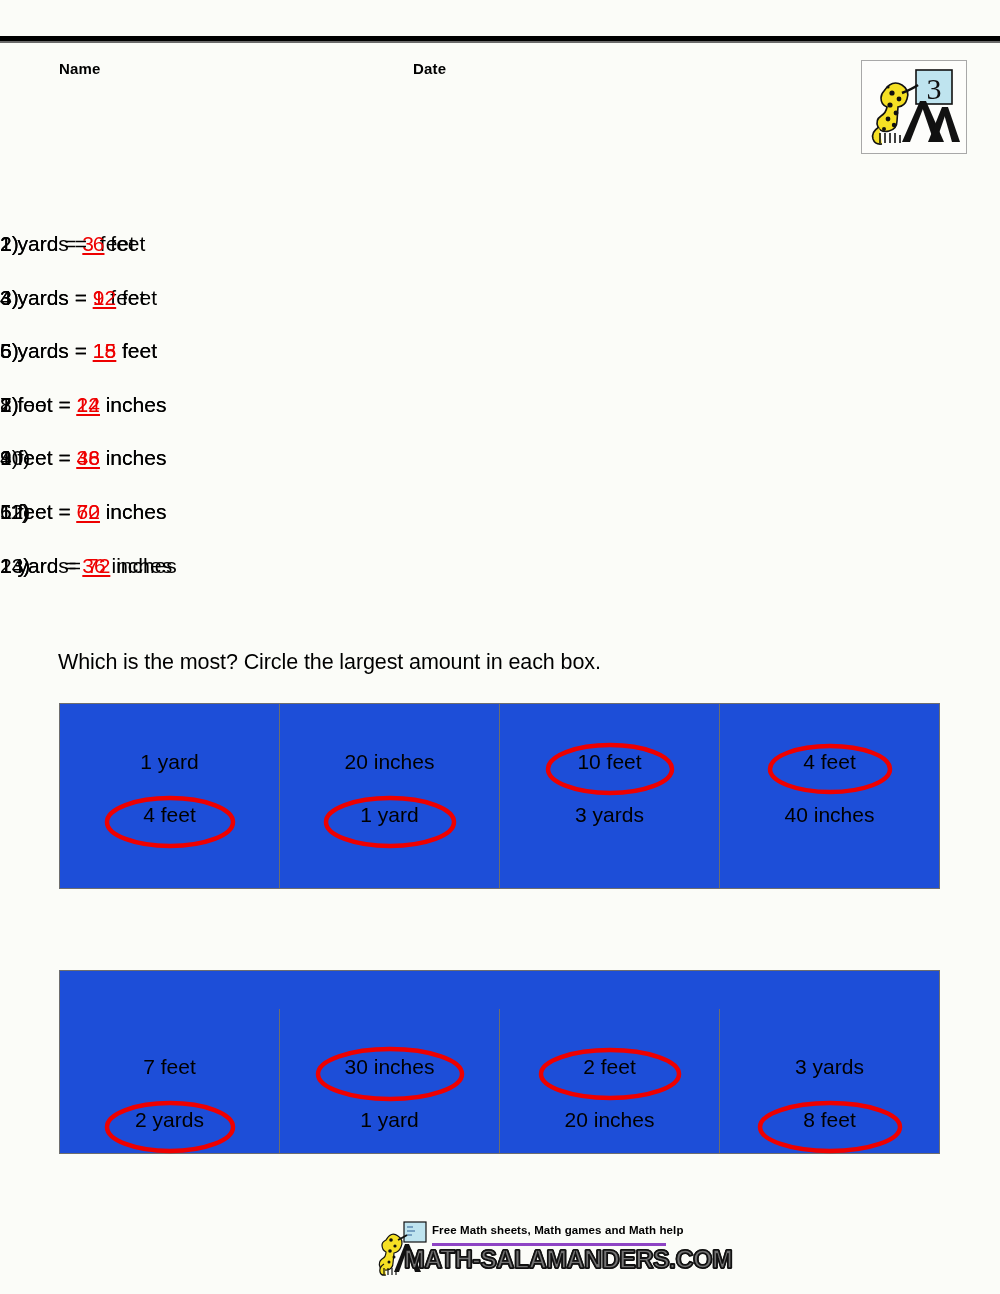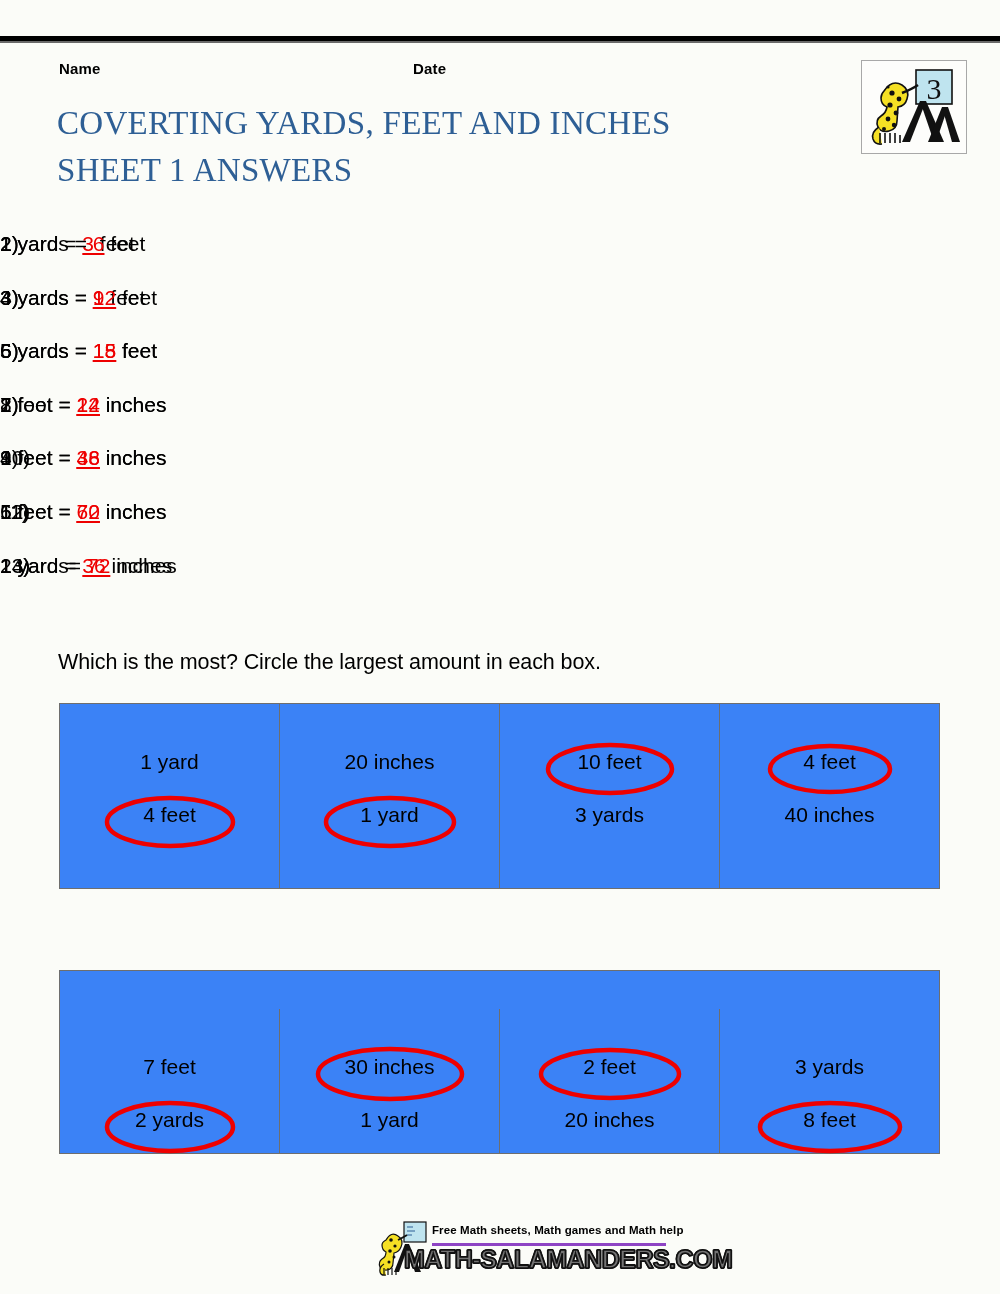--- a/index.html
+++ b/index.html
@@ -127,21 +127,21 @@
   #instr-least { top: 918px; }
 
   
   .boxtable {
     position: absolute;
     left: 59px;
     width: 881px;
     display: flex;
     border: 1px solid #6e6e6e;
     box-sizing: border-box;
-    background: #3b82f6;
+    background: #1d4ed8;
   }
   #table-most  { top: 703px; height: 186px; }
   #table-least { top: 970px; height: 184px; align-items: flex-end; }
 
   .boxcell {
     flex: 1 1 0;
     border-right: 1px solid #6e6e6e;
     box-sizing: border-box;
     position: relative;
     padding-top: 38px;
@@ -224,24 +224,20 @@
 </head>
 <body>
 
 <div class="page">
 
   <div class="top-rule"></div>
 
   <div class="name-label">Name</div>
   <div class="date-label">Date</div>
 
-  <div class="title-block">
-    <div class="title-line">COVERTING YARDS, FEET AND INCHES</div>
-    <div class="title-line">SHEET 1 ANSWERS</div>
-  </div>
 
   <div class="logo-box">
     <div class="logo-inner">
       <svg width="104" height="92" viewBox="0 0 104 92" xmlns="http://www.w3.org/2000/svg">
 
         <rect x="54" y="9" width="36" height="34" fill="#bfe4ef" stroke="#111" stroke-width="1.6"></rect>
         <text x="72" y="38" font-family="'Liberation Serif', serif" font-size="30" text-anchor="middle" fill="#111">3</text>
 
         <path d="M40 81 L58 40 L64 40 L48 81 Z" fill="#111"></path>
         <path d="M58 40 L64 40 L82 81 L72 81 Z" fill="#111"></path>

